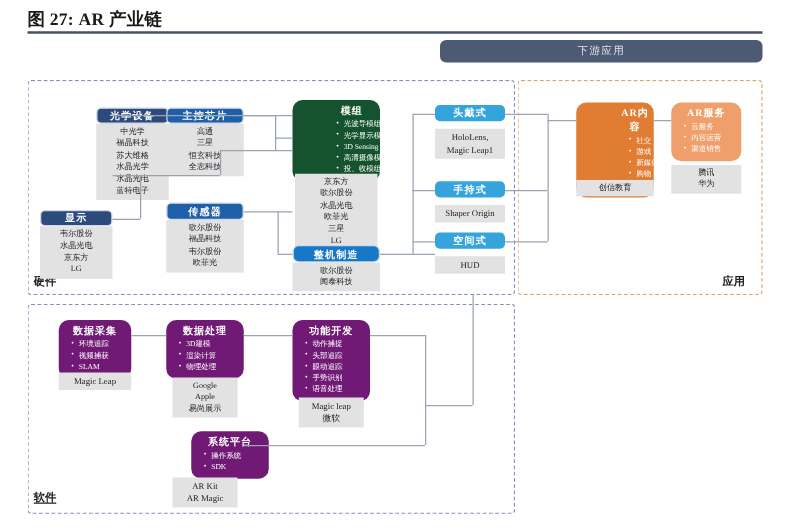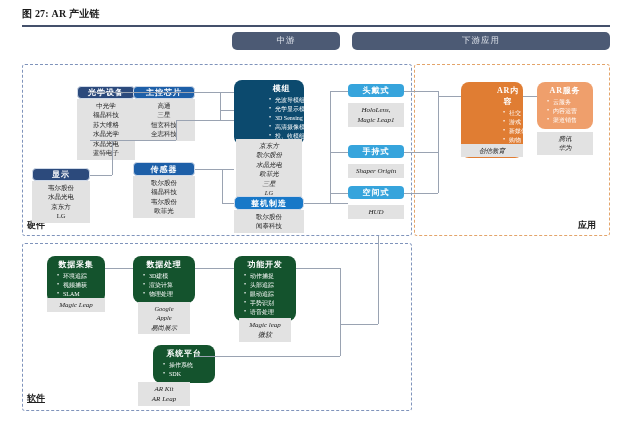--- a/index.html
+++ b/index.html
@@ -7,21 +7,21 @@
     width: 632px; height: 424px;
     background: #ffffff;
     font-family: "Liberation Serif", "DejaVu Serif", serif;
     overflow: hidden;
   }
   #root { position: relative; width: 632px; height: 424px; }
 
   
   .fig-title {
     position: absolute; left: 22px; top: 7px;
-    font-size: 10px; font-weight: bold; color: #1a1a1a;
+    font-size: 14px; font-weight: bold; color: #1a1a1a;
     letter-spacing: .2px;
   }
   .title-rule {
     position: absolute; left: 22px; top: 25px;
     width: 588px; height: 2px; background: #44506b;
   }
 
   
   .stage {
     position: absolute; height: 18px;
@@ -66,22 +66,22 @@
     font-size: 6.5px; line-height: 1.45;
     text-align: center; padding: 2px 1px;
   }
   .members div { white-space: nowrap; }
 
   
   .card {
     position: absolute; border-radius: 8px; color: #fff;
     padding: 3px 4px 4px 4px;
   }
-  .card.blue   { background: #0c4a6e; padding-left: 29px; }
-  .card.grey   { background: #14532d; }
+  .card.blue   { background: #14532d; padding-left: 29px; }
+  .card.grey   { background: #701a75; }
   .card.orange { background: #e07d33; padding-left: 36px; }
   .card.orange-lt { background: #ef9f6c; }
   .card-title {
     font-size: 8px; font-weight: bold; text-align: center;
     letter-spacing: .8px; margin-bottom: 2px;
   }
   .card ul { list-style: none; padding-left: 6px; }
   .card li {
     font-size: 6px; line-height: 1.5; position: relative; padding-left: 6px;
     white-space: nowrap;
@@ -89,37 +89,36 @@
   .card li::before {
     content: "•"; position: absolute; left: 0; top: -1px; font-size: 6px;
   }
 
   
   .caption {
     position: absolute; background: #e2e2e2; color: #1c1c1c;
     font-size: 6.5px; line-height: 1.45; text-align: center;
     padding: 2px 2px;
   }
-  .caption div { white-space: nowrap; font-style: italic; }
+  .caption div { white-space: nowrap; }
   .caption.serif-en { font-size: 7px; }
 
   
   .ln { position: absolute; background: #9aa3b2; }
   .lnh { height: 1px; }
   .lnv { width: 1px; }
 </style>
 </head>
 <body>
 
 <div id="root">
 
   <div class="fig-title">图 27: AR 产业链</div>
   <div class="title-rule"></div>
 
-  <div class="stage stage-mid">中游</div>
   <div class="stage stage-down">下游应用</div>
 
   <div class="region hw"></div>
   <div class="region sw"></div>
   <div class="region app"></div>
   <div class="region-label lbl-hw">硬件</div>
   <div class="region-label lbl-sw">软件</div>
   <div class="region-label lbl-app">应用</div>
 
   <div class="node" style="left:32px; top:86px; width:58px;margin-left:45px;">
@@ -268,21 +267,21 @@
 
   <div class="card grey" style="left:133px; top:345px; width:62px;margin-left:20px;">
     <div class="card-title">系统平台</div>
     <ul>
       <li>操作系统</li>
       <li>SDK</li>
     </ul>
   </div>
   <div class="caption serif-en" style="left:138px; top:382px; width:52px;">
     <div>AR Kit</div>
-    <div>AR Leap</div>
+    <div>AR Magic</div>
   </div>
 
   <div class="card grey" style="left:234px; top:256px; width:62px;">
     <div class="card-title">功能开发</div>
     <ul>
       <li>动作捕捉</li>
       <li>头部追踪</li>
       <li>眼动追踪</li>
       <li>手势识别</li>
       <li>语音处理</li>

